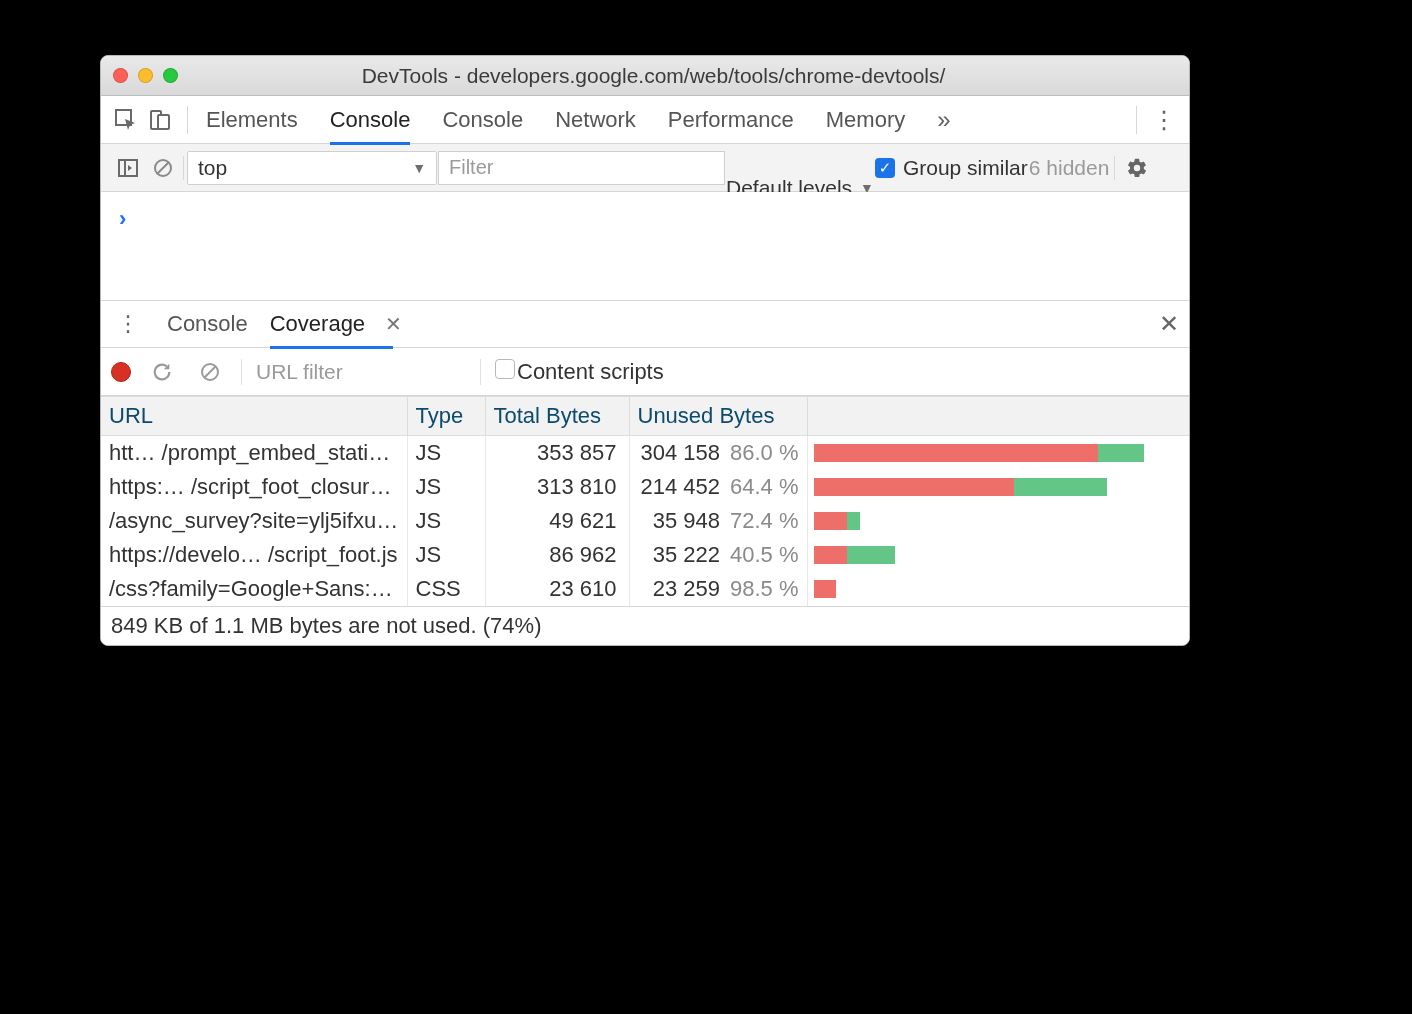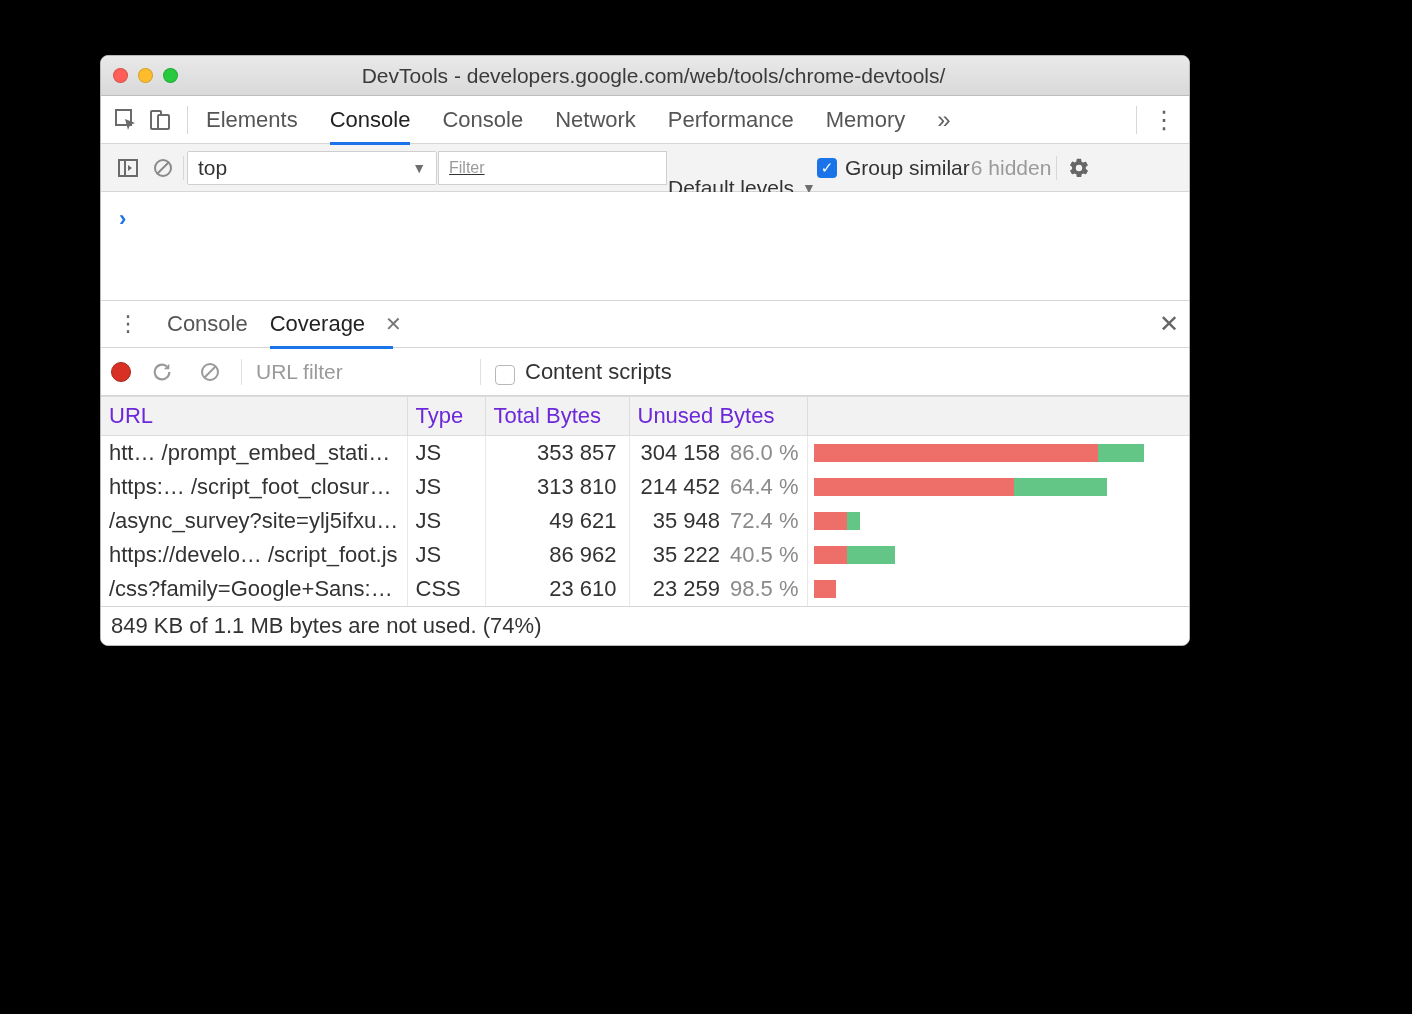--- a/index.html
+++ b/index.html
@@ -86,23 +86,22 @@
     background: #fff; border: 1px solid #cfcfcf;
     height: 34px; padding: 0 10px; border-radius: 2px;
   }
   .context-select { width: 250px; }
   .filter-input {
     flex: 0 0 165px;
     background: #fff;
     border: 1px solid #cfcfcf;
     height: 34px;
     padding: 0 10px;
-    font-size: 16px;
+    font-size: 20px;
     color: #333;
-    text-decoration: underline;
   }
   .filter-input::placeholder { color: #9a9a9a; }
   .levels {
     display: flex; align-items: center; gap: 8px;
     color: #333;
     margin-top: 40px;
   }
   .dropdown-caret { color: #6e6e6e; font-size: 14px; }
   .checkbox-box {
     width: 20px; height: 20px; border-radius: 4px;
@@ -171,21 +170,21 @@
     width: 100%; border-collapse: collapse; table-layout: fixed;
     font-size: 22px;
   }
   table.coverage th {
     text-align: left; font-weight: normal;
     background: #f2f2f2;
     border-top: 1px solid #dcdcdc;
     border-bottom: 1px solid #dcdcdc;
     border-right: 1px solid #dcdcdc;
     padding: 6px 8px;
-    color: #6d28d9;
+    color: #0c4a6e;
     margin-left: 28px;
   }
   table.coverage th:last-child { border-right: none; }
   table.coverage td {
     padding: 4px 8px;
     border-right: 1px solid #e8e8e8;
     white-space: nowrap; overflow: hidden; text-overflow: ellipsis;
     height: 34px;
   }
   table.coverage td:last-child { border-right: none; }
@@ -315,21 +314,21 @@
     </div>
     <div class="icon-btn">
       <svg width="22" height="22" viewBox="0 0 22 22">
           <circle cx="11" cy="11" r="8" fill="none" stroke="#9a9a9a" stroke-width="2"></circle>
           <line x1="5" y1="17" x2="17" y2="5" stroke="#9a9a9a" stroke-width="2"></line>
         </svg>
     </div>
     <div class="light-divider"></div>
     <input class="url-filter" placeholder="URL filter" style="">
     <div class="light-divider"></div>
-    <div style="display:flex;align-items:flex-end;gap:10px">
+    <div style="display:flex;align-items:flex-start;gap:2px">
       <div class="checkbox-empty"></div>
       <span>Content scripts</span>
     </div>
   </div>
 
   <table class="coverage">
     <colgroup>
       <col class="col-url">
         <col class="col-type">
         <col class="col-total">

